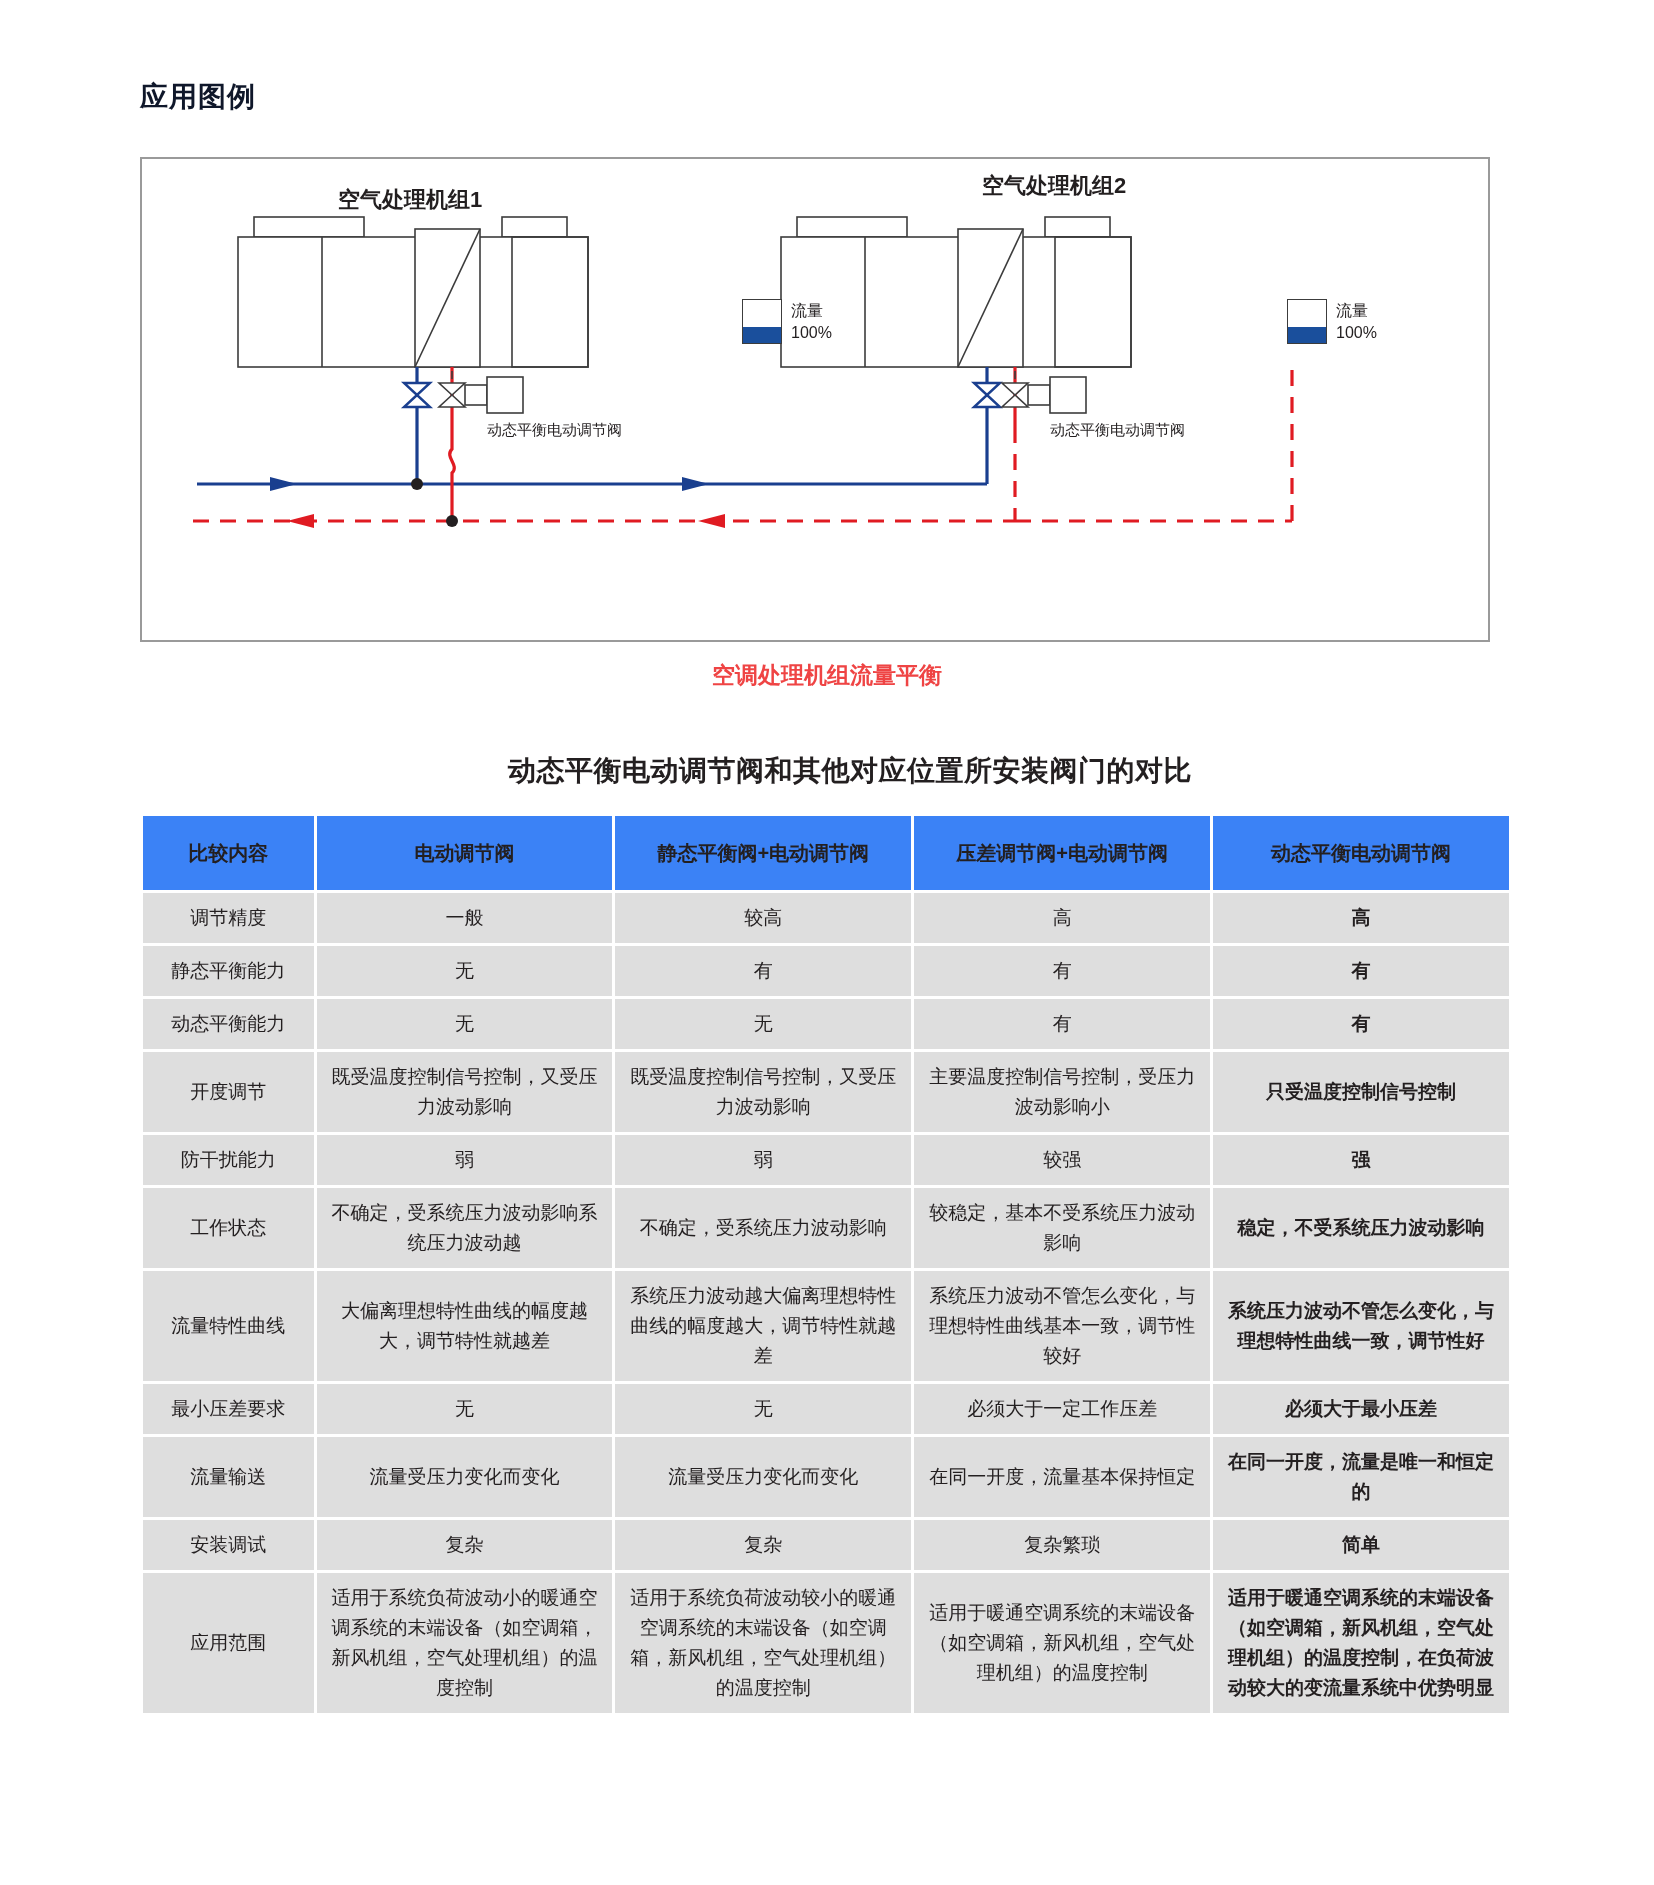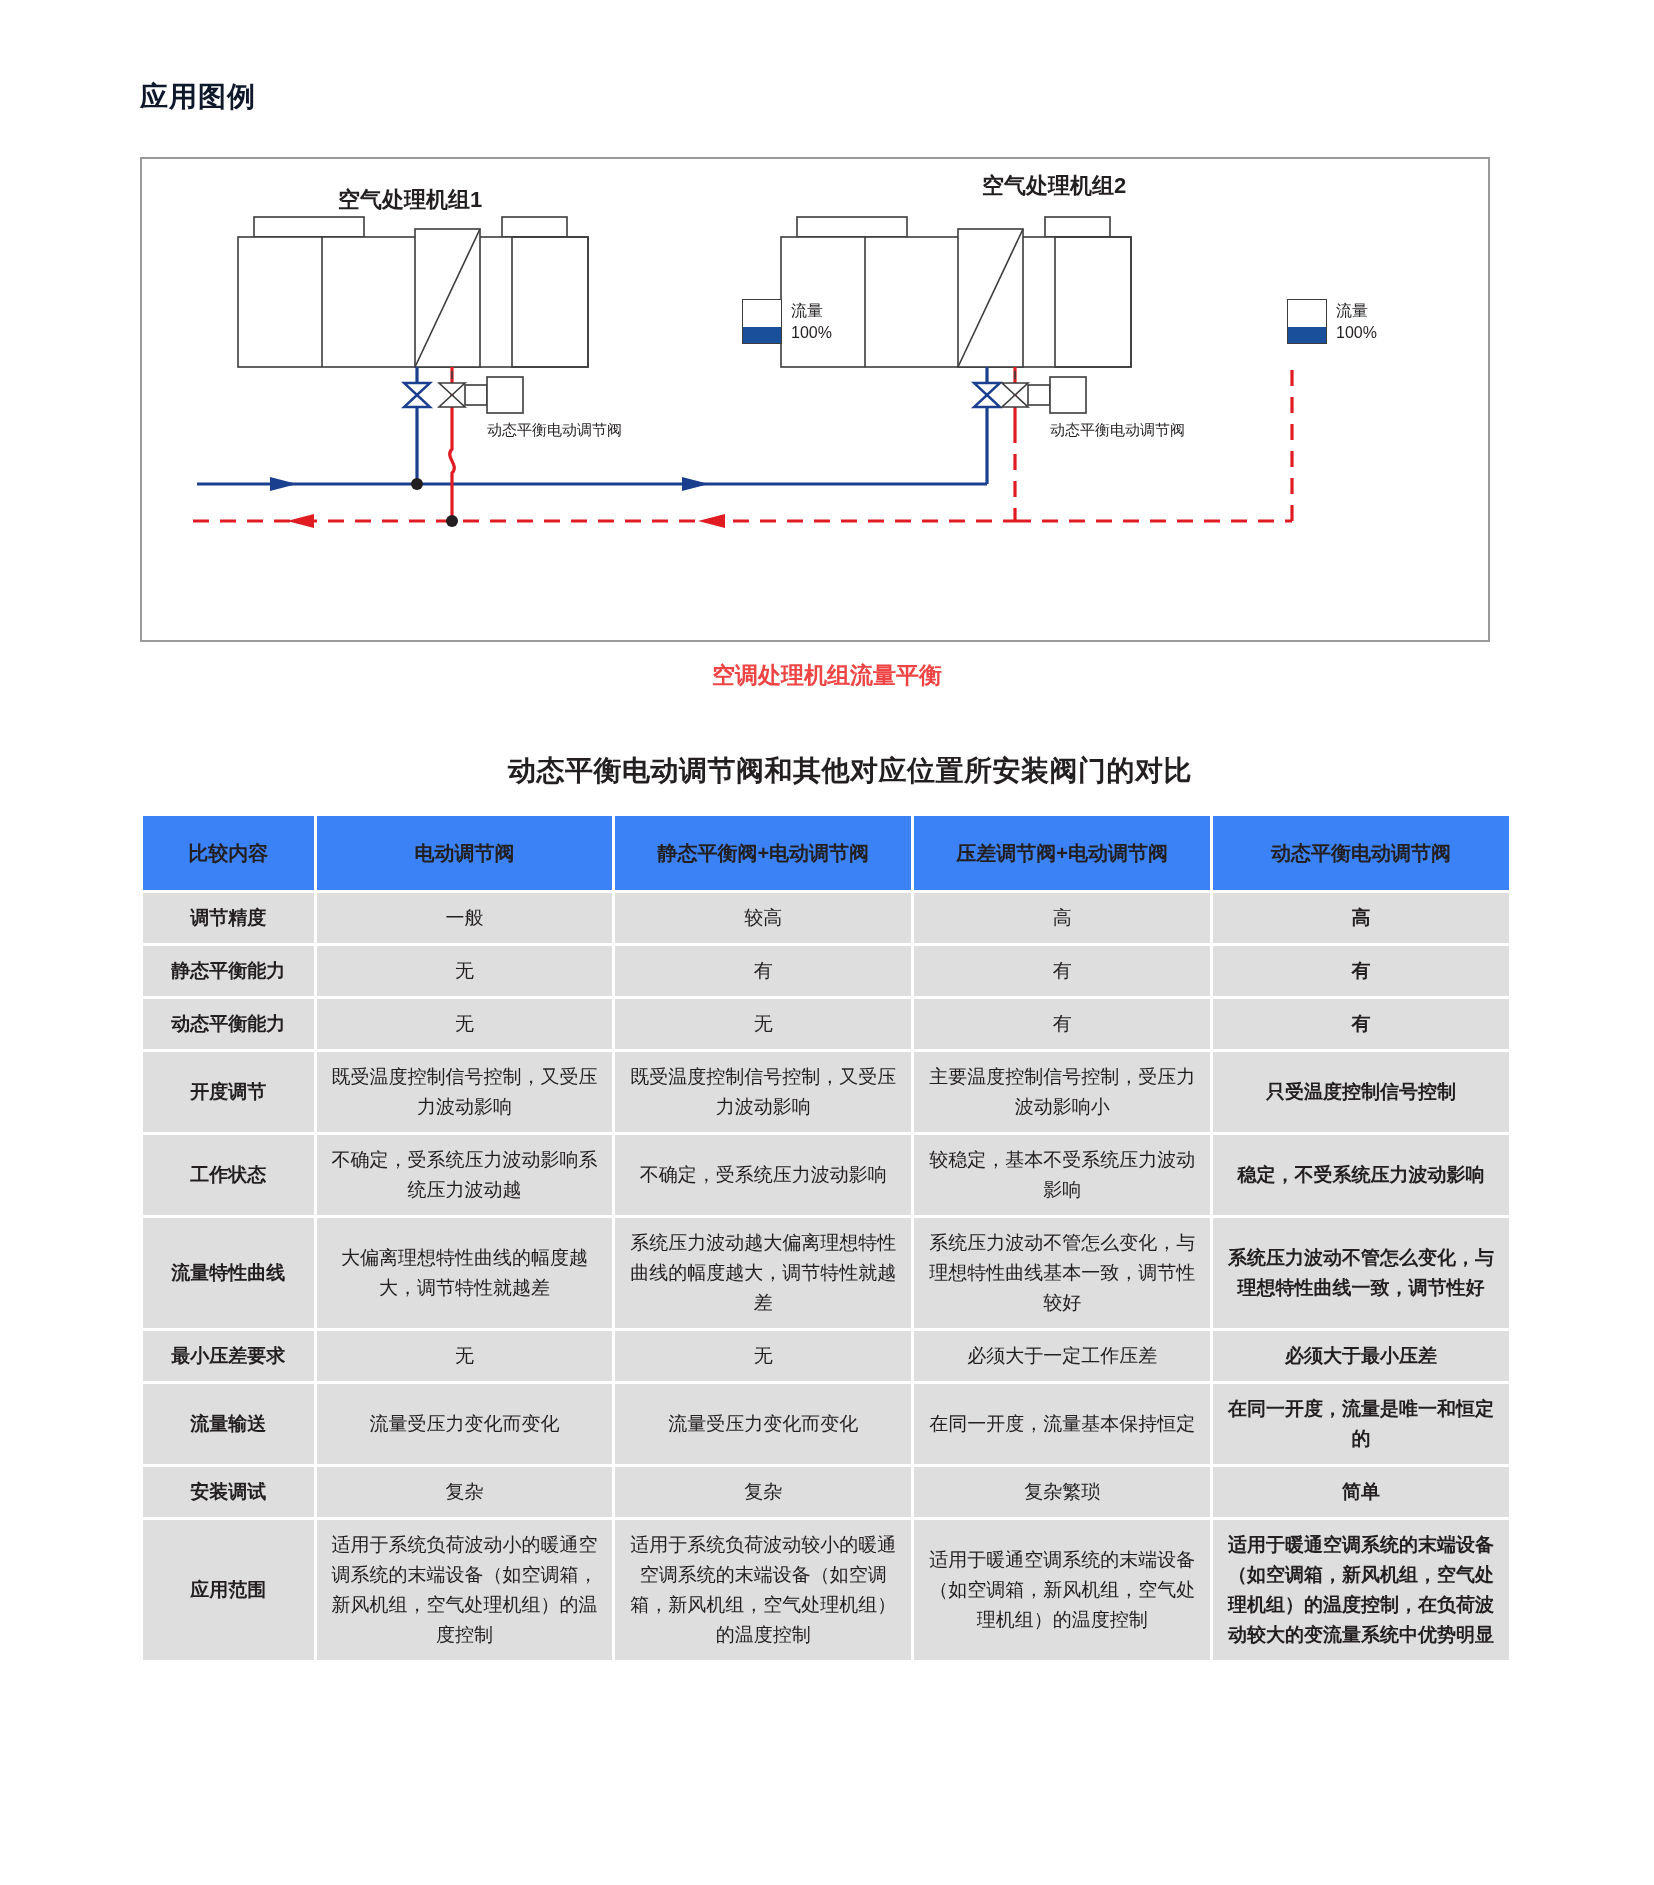--- a/index.html
+++ b/index.html
@@ -127,21 +127,21 @@
     padding: 10px 12px;
     font-weight: normal;
   }
   table.compare thead th {
     background: #3b82f6;
     font-weight: bold;
     font-size: 20px;
     padding: 22px 10px;
   }
   table.compare td.rowhead {
-    font-weight: bold;
+    font-weight: normal;
   }
   table.compare td.lastcol {
     font-weight: bold;
   }
   table.compare thead th.lastcol {
     font-weight: bold;
   }
   col.c0 { width: 170px; }
   col.c1 { width: 295px; }
   col.c2 { width: 295px; }
@@ -308,20 +308,27 @@
         <td class="lastcol">有</td>
       </tr>
       <tr>
         <td class="rowhead">开度调节</td>
         <td>既受温度控制信号控制，又受压力波动影响</td>
         <td>既受温度控制信号控制，又受压力波动影响</td>
         <td>主要温度控制信号控制，受压力波动影响小</td>
         <td class="lastcol">只受温度控制信号控制</td>
       </tr>
       <tr>
+        <td class="rowhead">防干扰能力</td>
+        <td>弱</td>
+        <td>弱</td>
+        <td>较强</td>
+        <td class="lastcol">强</td>
+      </tr>
+      <tr>
         <td class="rowhead">工作状态</td>
         <td>不确定，受系统压力波动影响系统压力波动越</td>
         <td>不确定，受系统压力波动影响</td>
         <td>较稳定，基本不受系统压力波动影响</td>
         <td class="lastcol">稳定，不受系统压力波动影响</td>
       </tr>
       <tr>
         <td class="rowhead">流量特性曲线</td>
         <td>大偏离理想特性曲线的幅度越大，调节特性就越差</td>
         <td>系统压力波动越大偏离理想特性曲线的幅度越大，调节特性就越差</td>

